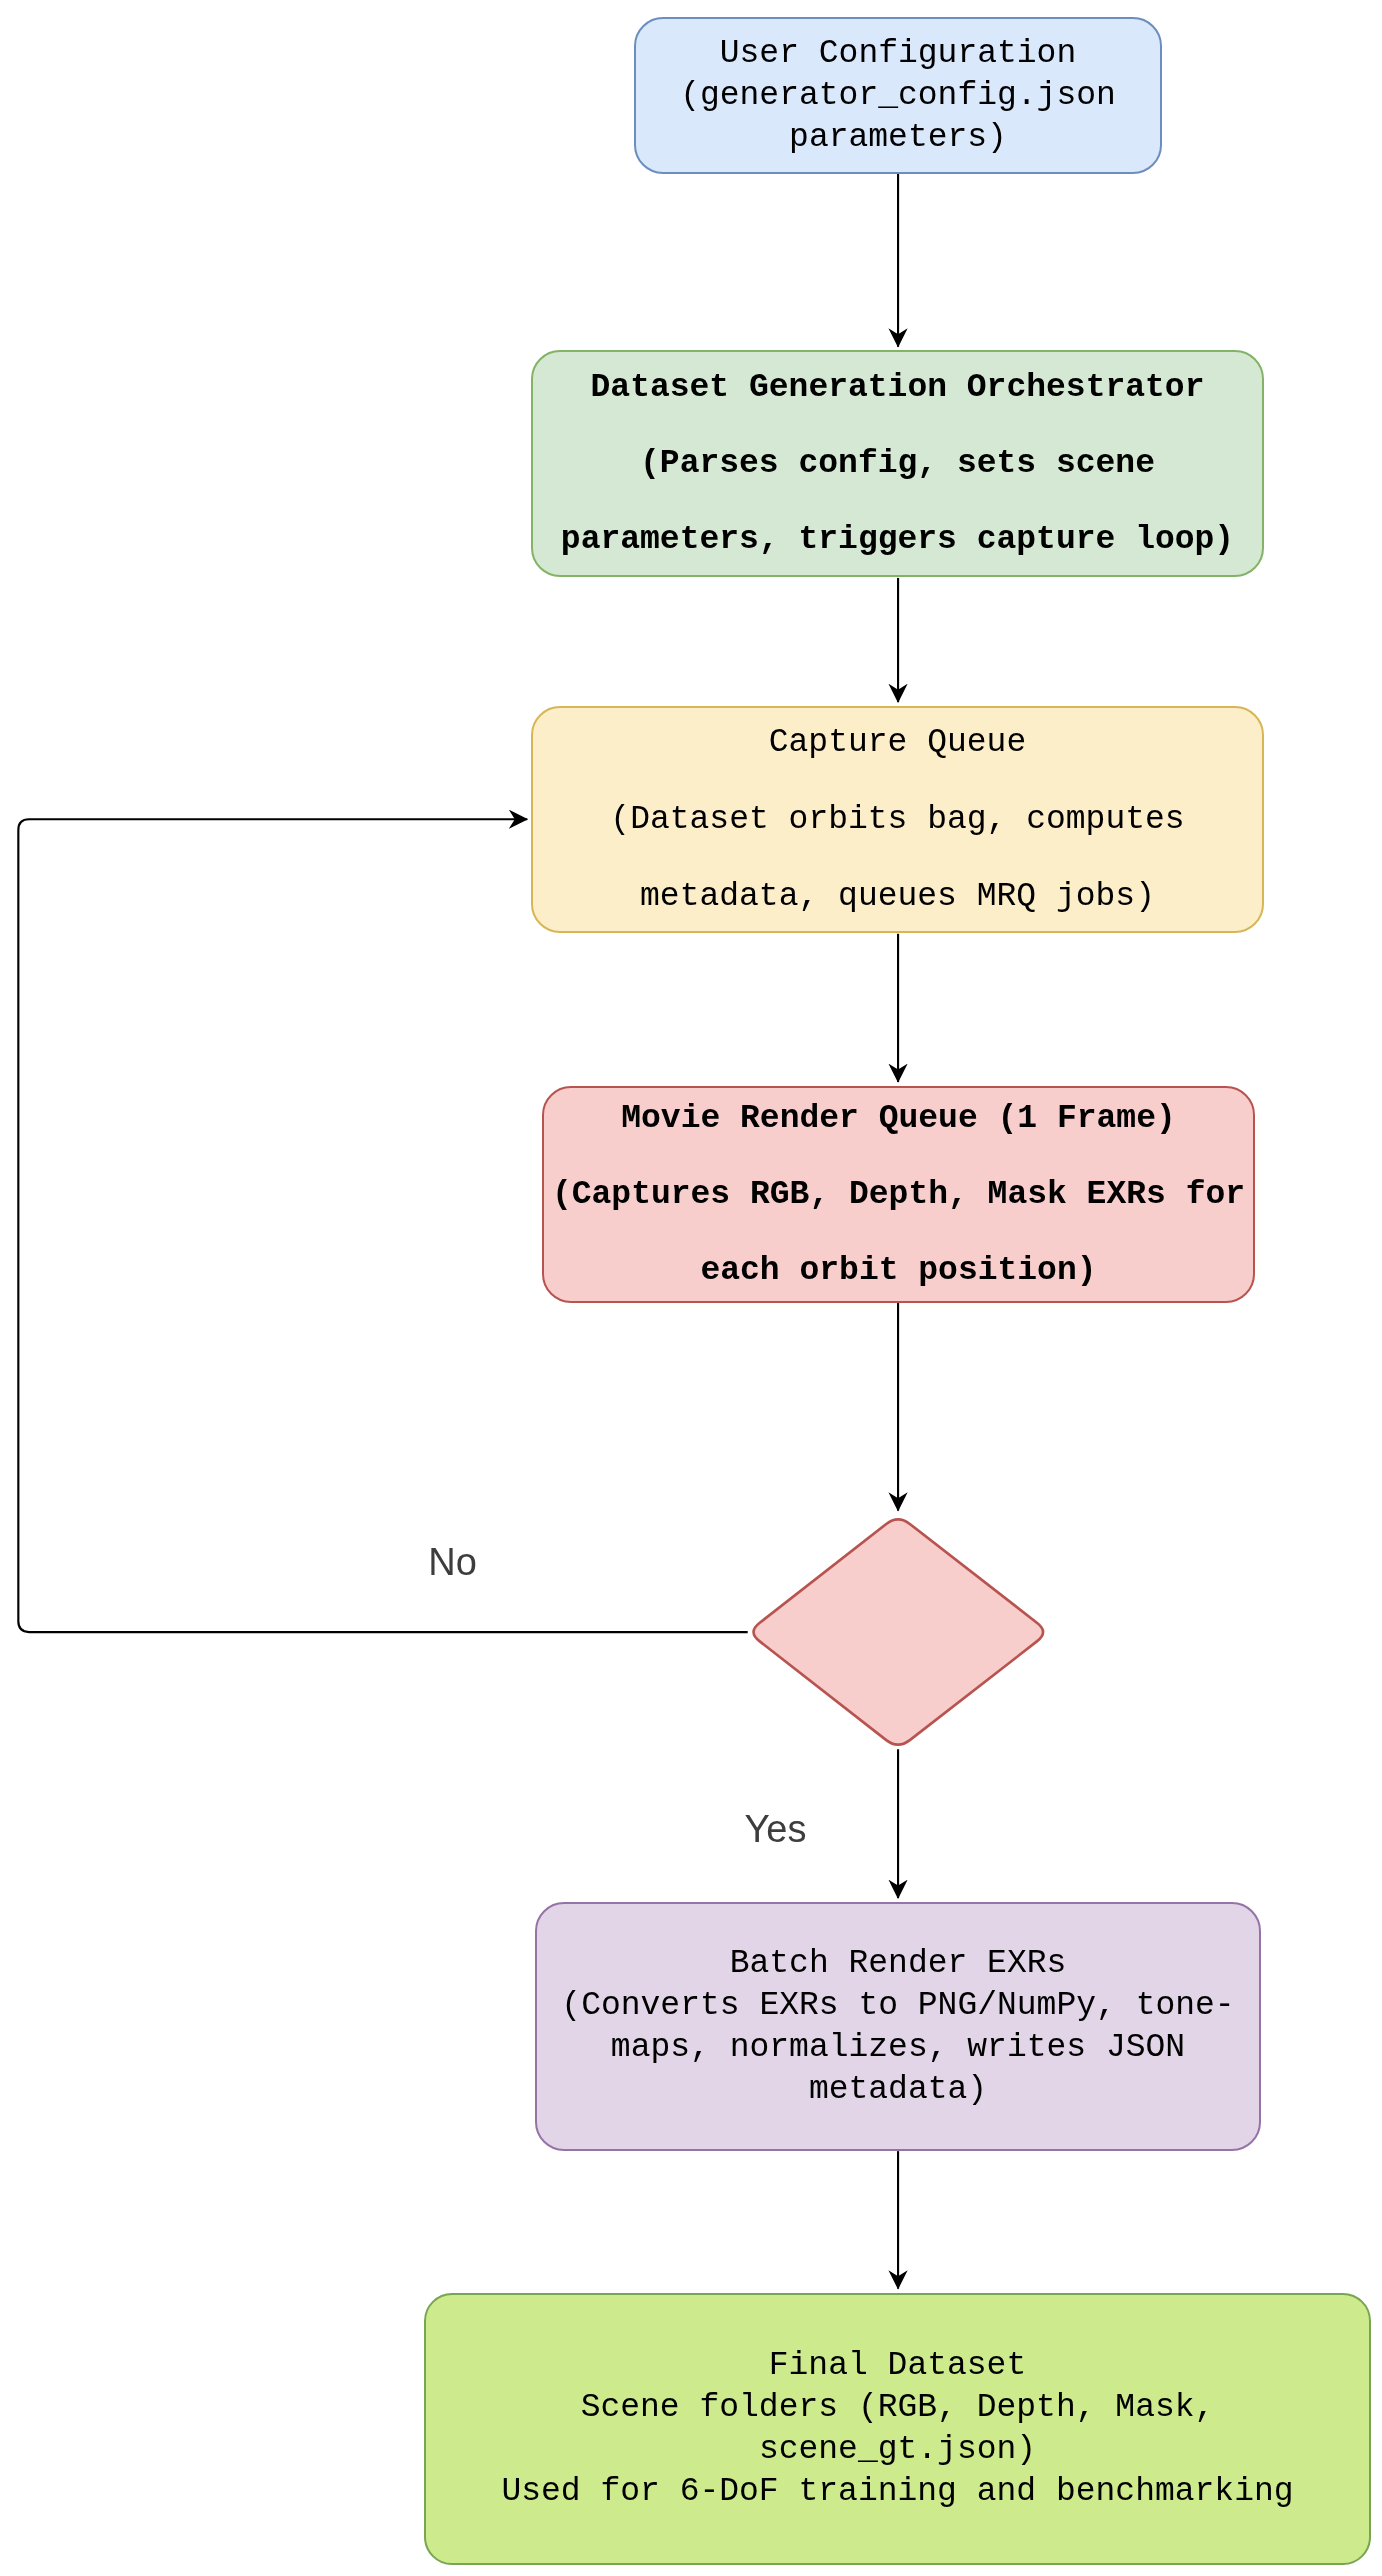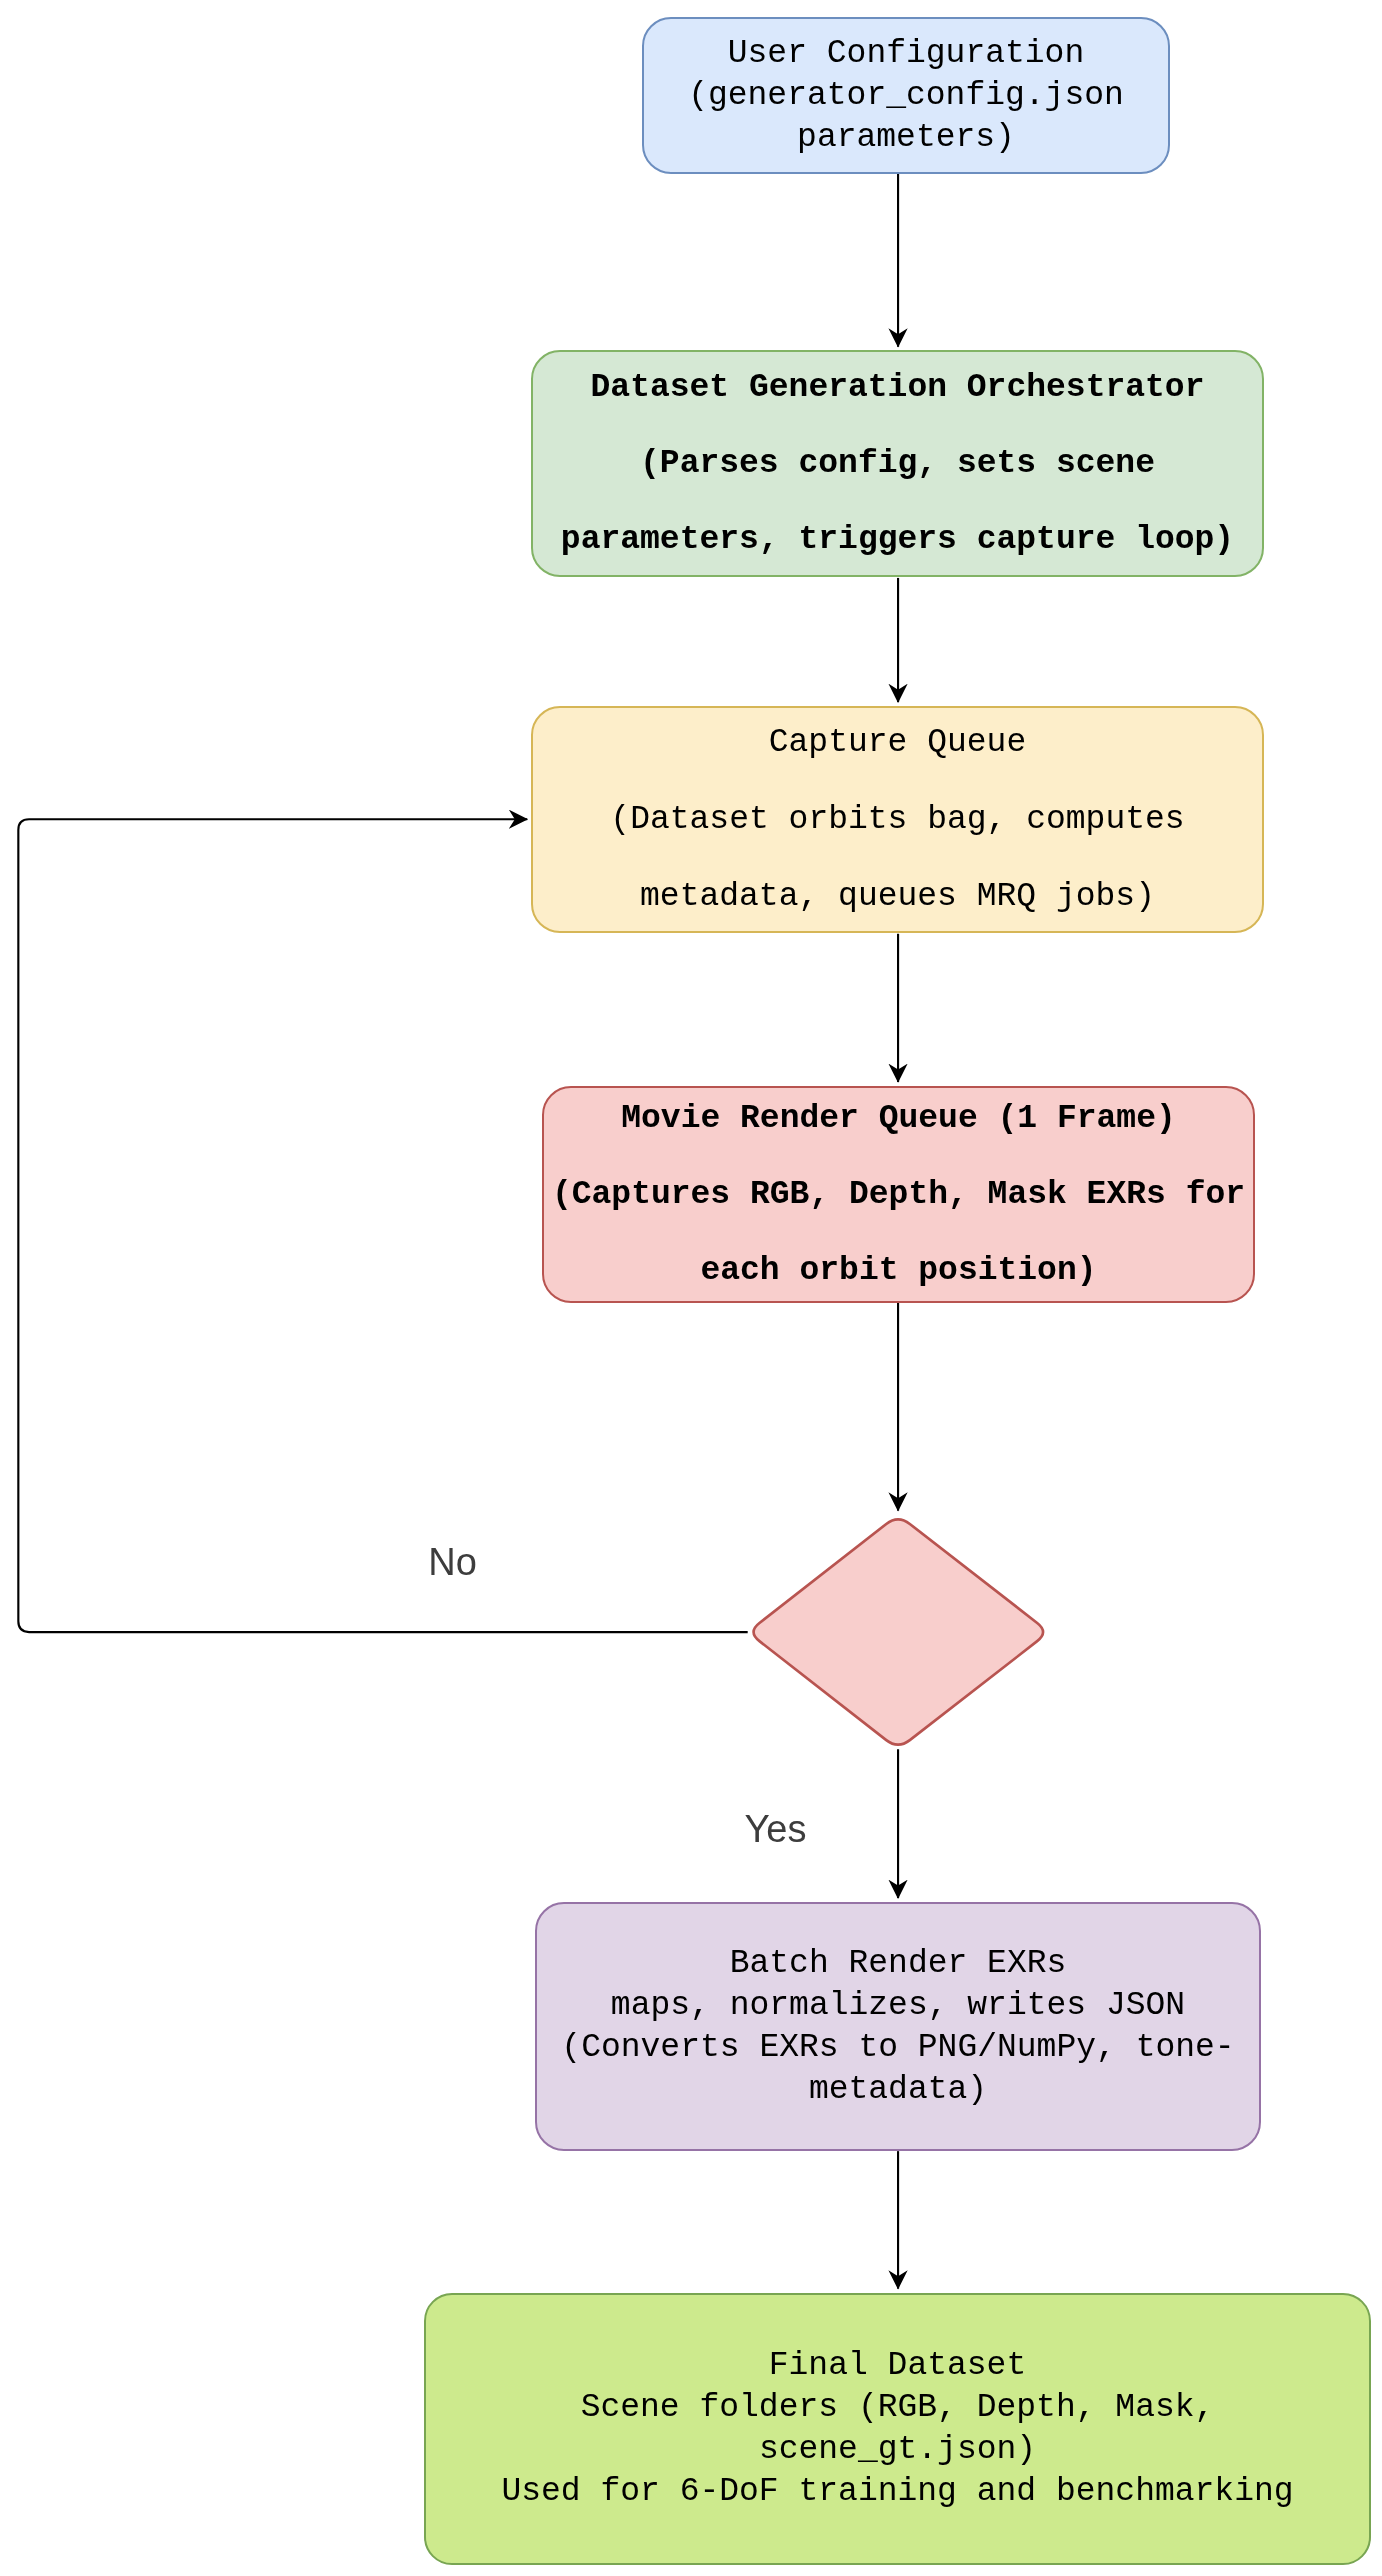--- a/index.html
+++ b/index.html
@@ -36,21 +36,21 @@
     justify-content: center;
     text-align: center;
     font-family: "Liberation Mono", "DejaVu Sans Mono", monospace;
     font-size: 33px;
     line-height: 42px;
     color: #000000;
     white-space: nowrap;
   }
   .node .line { display: block; }
   .bold { font-weight: bold; gap: 34px; }
-  .n-blue   { background: var(--c-user_config_fill, #dae8fc);   border-color: var(--c-user_config_border, #6c8ebf); margin-left: 8px; }
+  .n-blue   { background: var(--c-user_config_fill, #dae8fc);   border-color: var(--c-user_config_border, #6c8ebf); }
   .n-green  { background: var(--c-orchestrator_fill, #d5e8d4);  border-color: var(--c-orchestrator_border, #82b366); }
   .n-yellow { background: var(--c-capture_queue_fill, #fdeeca); border-color: var(--c-capture_queue_border, #d6b656); gap: 35px; }
   .n-pink   { background: var(--c-movie_render_fill, #f8cecc);  border-color: var(--c-movie_render_border, #b85450); }
   .n-purple { background: var(--c-batch_convert_fill, #e1d5e7); border-color: var(--c-batch_convert_border, #9673a6); }
   .n-lime   { background: var(--c-final_dataset_fill, #cdea8d); border-color: var(--c-final_dataset_border, #78a552); border-radius: 45px; }
   .decision-label {
     position: absolute;
     display: flex;
     align-items: center;
     justify-content: center;
@@ -116,22 +116,22 @@
 
   <div class="node n-pink bold" style="left:542px; top:1086px; width:713px; height:217px;">
     <span class="line">Movie Render Queue (1 Frame)</span>
     <span class="line">(Captures RGB, Depth, Mask EXRs for</span>
     <span class="line">each orbit position)</span>
   </div>
 
 
   <div class="node n-purple" style="left:535px; top:1902px; width:726px; height:249px;">
     <span class="line">Batch Render EXRs</span>
+    <span class="line">(Converts EXRs to PNG/NumPy, tone-</span>
     <span class="line">maps, normalizes, writes JSON</span>
-    <span class="line">(Converts EXRs to PNG/NumPy, tone-</span>
     <span class="line">metadata)</span>
   </div>
 
   <div class="node n-lime" style="left:424px; top:2293px; width:947px; height:272px;border-radius:28px;">
     <span class="line">Final Dataset</span>
     <span class="line">Scene folders (RGB, Depth, Mask,</span>
     <span class="line">scene_gt.json)</span>
     <span class="line">Used for 6-DoF training and benchmarking</span>
   </div>
 

